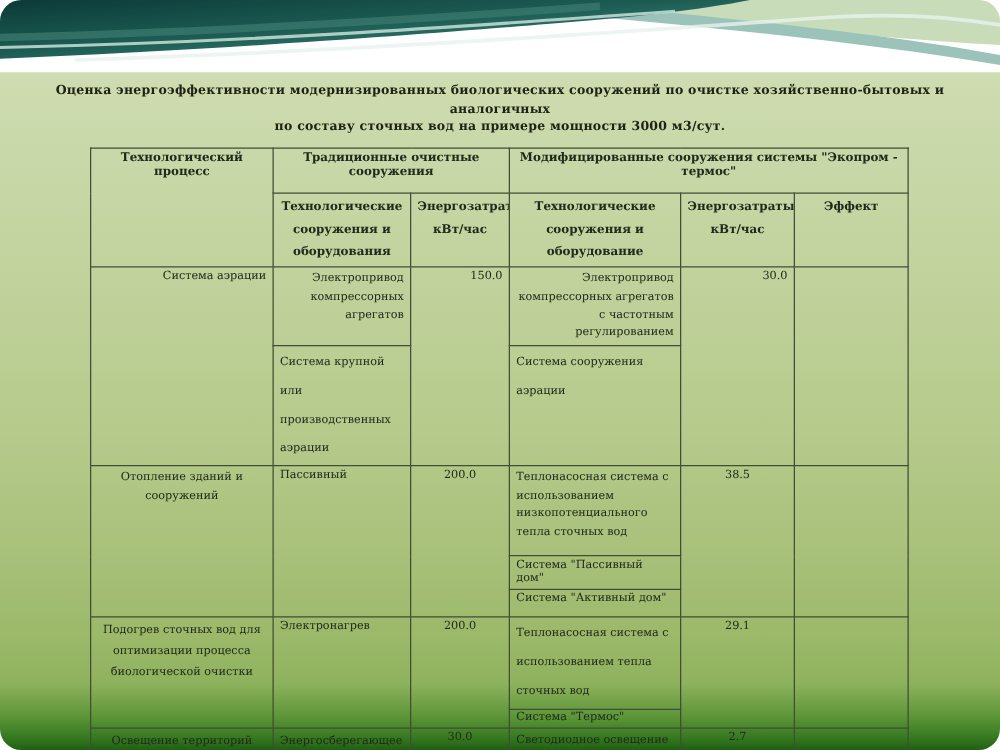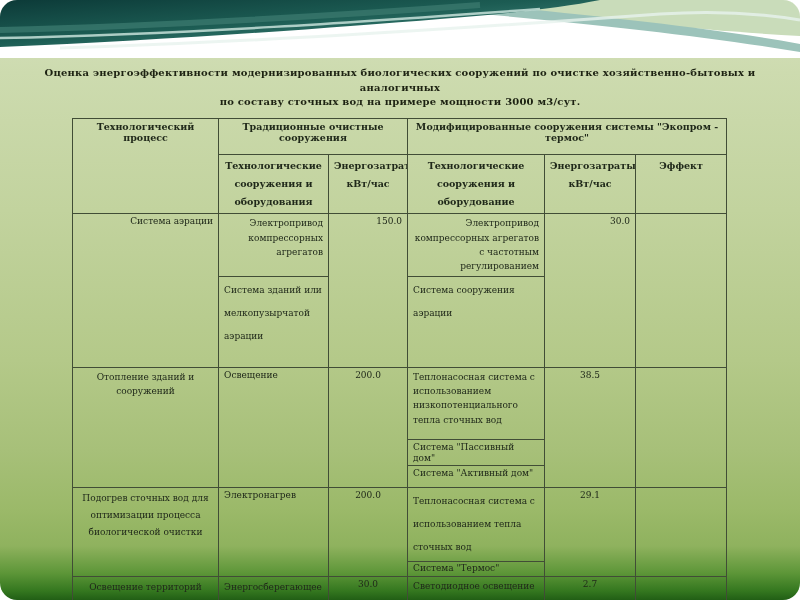--- a/index.html
+++ b/index.html
@@ -97,27 +97,27 @@
 
       <tr class="r1a">
         <td class="ctr pt14" rowspan="2">Система аэрации</td>
         <td class="lht pt14">Электропривод компрессорных агрегатов</td>
         <td class="ctr pt14" rowspan="2">150.0</td>
         <td class="lht pt14">Электропривод компрессорных агрегатов с частотным регулированием</td>
         <td class="ctr pt14" rowspan="2">30.0</td>
         <td rowspan="2"></td>
       </tr>
       <tr class="r1b">
-        <td class="lhw pt16">Система зданий или мелкопузырчатой аэрации</td>
+        <td class="lhw pt16">Система крупной или производственных аэрации</td>
         <td class="lhw pt16">Система сооружения аэрации</td>
       </tr>
 
       <tr class="r2a">
         <td class="ctr lht pt20" rowspan="3">Отопление зданий и сооружений</td>
-        <td class="pt20" rowspan="3">Освещение</td>
+        <td class="pt20" rowspan="3">Пассивный</td>
         <td class="ctr pt20" rowspan="3">200.0</td>
         <td class="lht pt12">Теплонасосная система с использованием низкопотенциального тепла сточных вод</td>
         <td class="ctr vmid" rowspan="3">38.5</td>
         <td rowspan="3"></td>
       </tr>
       <tr class="r2b">
         <td class="vmid" style="line-height:1.2">Система "Пассивный дом"</td>
       </tr>
       <tr class="r2c">
         <td class="pt4">Система "Активный дом"</td>

